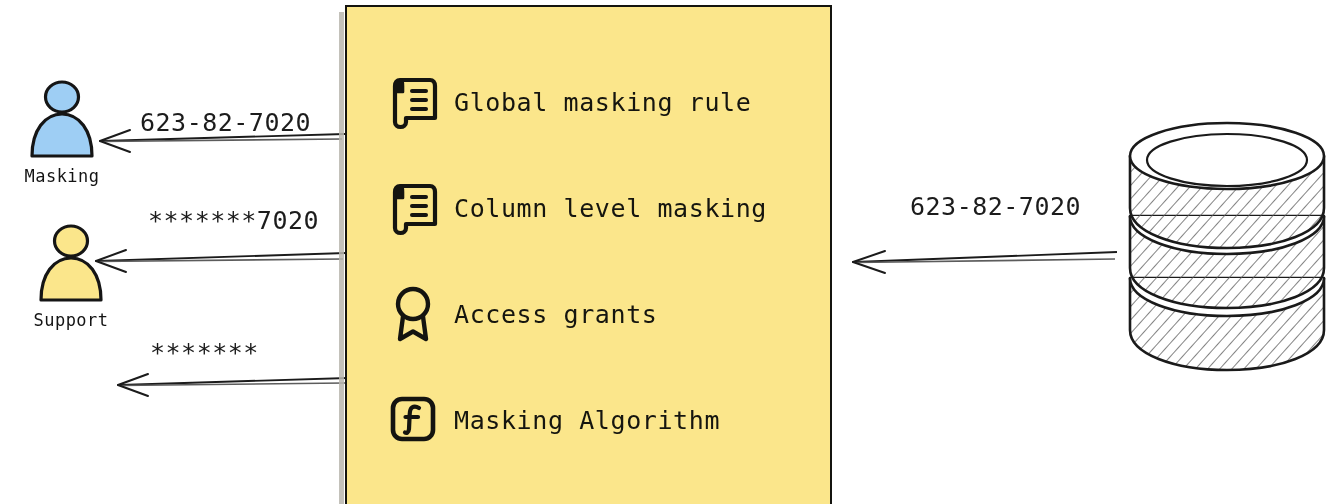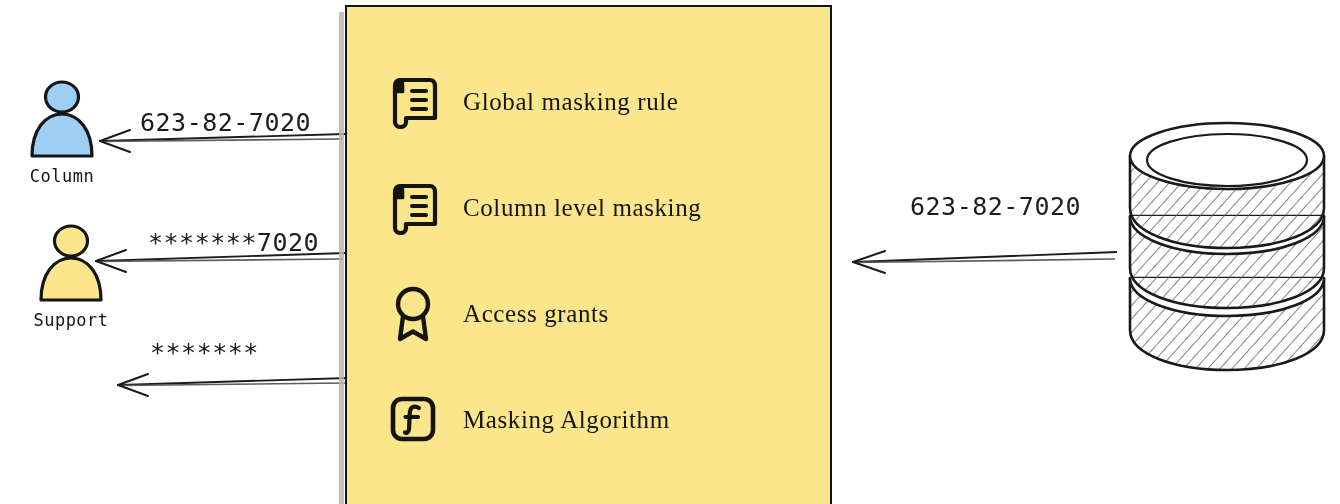--- a/index.html
+++ b/index.html
@@ -52,21 +52,21 @@
   
   .wire-label {
     position: absolute;
     font-size: 25px;
     font-weight: 400;
     letter-spacing: 0.5px;
     color: #1c1c1c;
     white-space: nowrap;
   }
   .label-analyst   { left: 140px; top: 108px; }
-  .label-support   { left: 148px; top: 228px; }
+  .label-support   { left: 148px; top: 206px; }
   .label-developer { left: 150px; top: 338px; }
   .label-db        { left: 910px; top: 192px; }
 
   
   .arrow-svg { position: absolute; overflow: visible; }
   .arrow-a { left: 92px;  top: 128px; }
   .arrow-b { left: 88px;  top: 248px; }
   .arrow-c { left: 110px; top: 372px; }
   .arrow-d { left: 845px; top: 248px; }
 
@@ -98,22 +98,21 @@
     top: 5px;
     width: 487px;
     height: 499px;
     box-sizing: border-box;
     padding: 44px 0 0 38px;
   }
   .panel-row {
     display: flex;
     align-items: center;
     height: 106px;
-    gap: 20px;
-    font-family: Liberation Serif, serif;
+    gap: 11px;
   }
   .row-icon {
     width: 60px;
     height: 62px;
     flex: 0 0 60px;
     display: flex;
     align-items: center;
     justify-content: center;
   }
   .row-text {
@@ -137,21 +136,21 @@
 
 <div class="stage">
 
   <div class="actor actor-analyst">
     <div class="person-wrap">
       <svg width="86" height="86" viewBox="0 0 86 86">
         <ellipse cx="43" cy="19" rx="16.5" ry="15" fill="#9ecef4" stroke="#151515" stroke-width="3.2"></ellipse>
         <path d="M13 78 C13 52 26 36 43 36 C60 36 73 52 73 78 Z" fill="#9ecef4" stroke="#151515" stroke-width="3.2" stroke-linejoin="round"></path>
       </svg>
     </div>
-    <div class="actor-label">Column</div>
+    <div class="actor-label">Masking</div>
   </div>
 
   <div class="wire-label label-analyst">623-82-7020</div>
 
   <svg class="arrow-svg arrow-a" width="260" height="26" viewBox="0 0 260 26">
     <path d="M253 6 L10 13" stroke="#1b1b1b" stroke-width="1.9" fill="none"></path>
     <path d="M250 11 L10 13.5" stroke="#5c5c5c" stroke-width="1.7" fill="none"></path>
     <path d="M8 13 L38 2" stroke="#1b1b1b" stroke-width="2" fill="none" stroke-linecap="round"></path>
     <path d="M8 13 L38 24" stroke="#1b1b1b" stroke-width="2" fill="none" stroke-linecap="round"></path>
   </svg>

